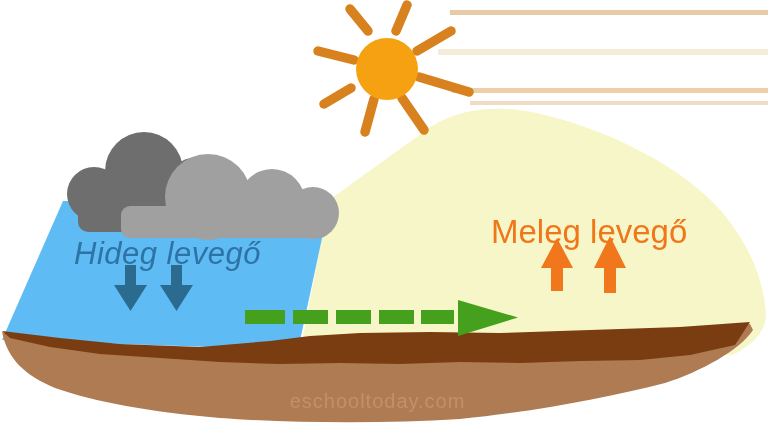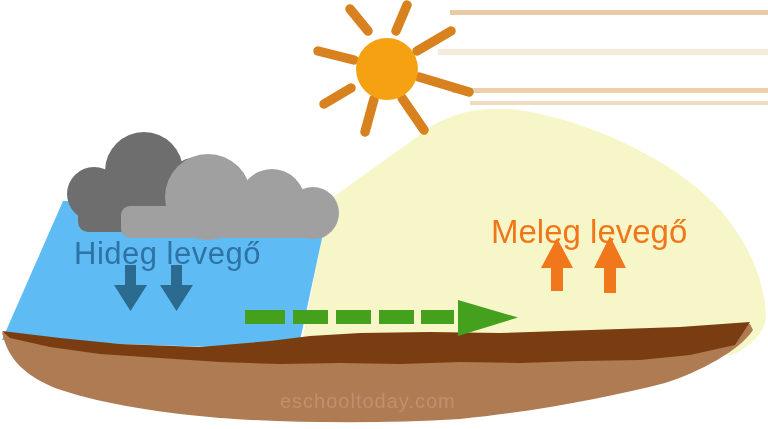--- a/index.html
+++ b/index.html
@@ -10,35 +10,37 @@
     background:#ffffff;
     font-family:"Liberation Sans", sans-serif;
   }
   .stage svg{position:absolute;left:0;top:0;}
   .label{position:absolute;white-space:nowrap;line-height:1;}
   .label-cold{
     left:74px;top:238px;
     font-size:31px;
     color:#2e73a6;
     letter-spacing:0.5px;
+    font-style:italic;
   }
   .label-wind{
     left:337px;top:244px;
     font-size:52px;
     font-weight:bold;
     color:#2d9b2d;
   }
   .label-warm{
     left:491px;top:203px;
     font-size:33px;
     color:#ef771a;
     margin-top:12px;
   }
   .label-watermark{
     left:280px;top:391px;width:195px;
+    text-align:center;
     font-size:20px;
     color:#c4916f;
     letter-spacing:1px;
     opacity:0.95;
   }
 </style>
 </head>
 <body>
 
 <div class="stage">

